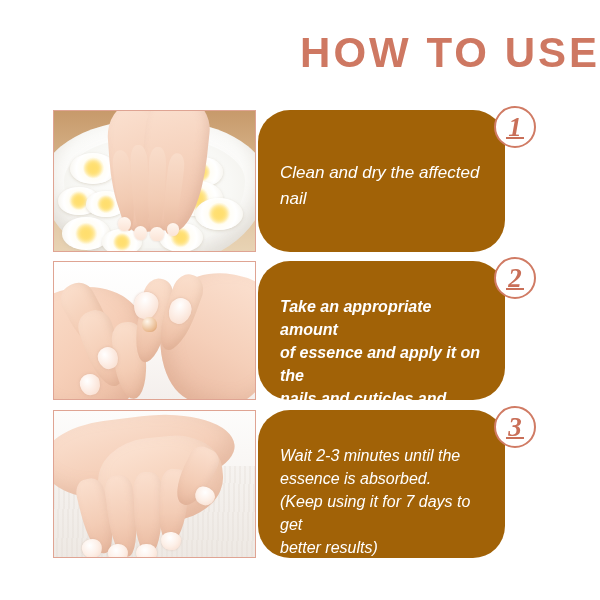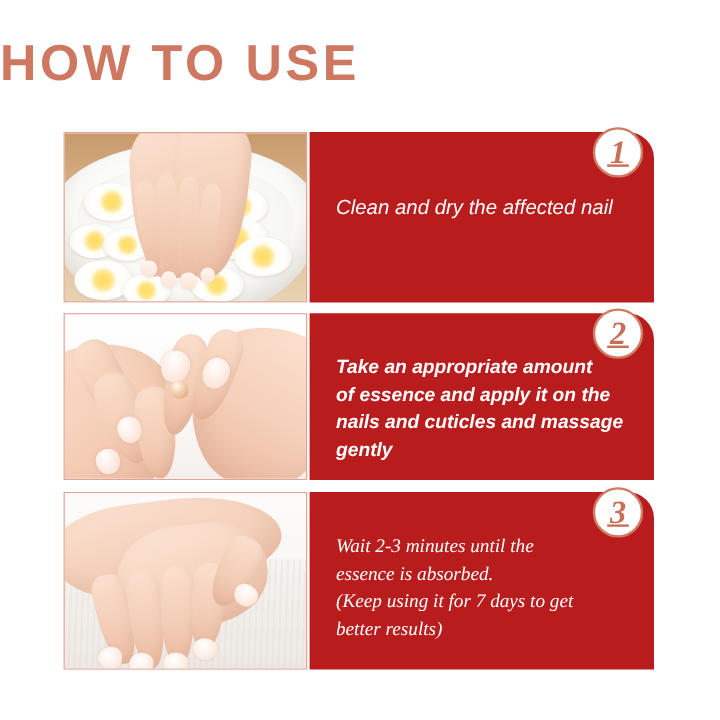--- a/index.html
+++ b/index.html
@@ -21,21 +21,21 @@
     height: 600px;
     background: #ffffff;
   }
 
   
   .title {
     position: absolute;
     left: 0;
     top: 28px;
     width: 600px;
-    text-align: left;
+    text-align: right;
     font-size: 42px;
     font-weight: bold;
     letter-spacing: 3px;
     color: #CE7862;
     line-height: 50px;
     font-family: "Liberation Sans", sans-serif;
   }
 
   
   .step {
@@ -250,42 +250,43 @@
   .ph3 .nn2 { left: 27%; top: 91%; width: 10%; height: 13%; transform: rotate(-7deg); }
   .ph3 .nn3 { left: 41%; top: 91%; width: 10%; height: 13%; }
   .ph3 .nn4 { left: 53%; top: 83%; width: 10%; height: 12%; transform: rotate(6deg); }
   .ph3 .nn5 { left: 70%; top: 52%; width: 10%; height: 12%; transform: rotate(30deg); }
 
   
   .panel {
     position: absolute;
     left: 205px;
     top: 0;
-    width: 287px;
-    background: #b91c1c;
+    width: 247px;
+    background: #a16207;
     border-top-right-radius: 22px;
+    border-radius: 32px;
   }
   .step-1 .panel { height: 142px; }
   .step-2 .panel { height: 139px; font-weight: bold; }
   .step-3 .panel { height: 148px; }
 
   .panel-text {
     position: absolute;
     left: 22px;
     right: 16px;
     color: #ffffff;
     font-style: italic;
     font-size: 16px;
     line-height: 23px;
     font-family: "Liberation Sans", sans-serif;
     white-space: pre-line;
   }
   .step-1 .panel-text { top: 50px; font-size: 17px; line-height: 26px; }
   .step-2 .panel-text { top: 34px; }
-  .step-3 .panel-text { top: 34px; font-family: Liberation Serif, serif; }
+  .step-3 .panel-text { top: 34px; }
 
   
   .badge {
     position: absolute;
     width: 42px;
     height: 42px;
     border-radius: 50%;
     background: #ffffff;
     box-sizing: border-box;
     border: 2px solid #D07B64;

